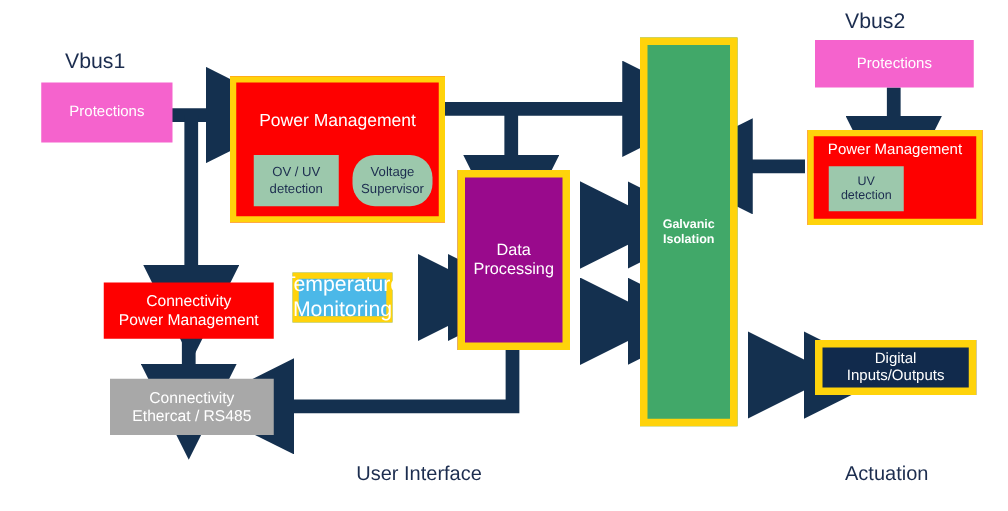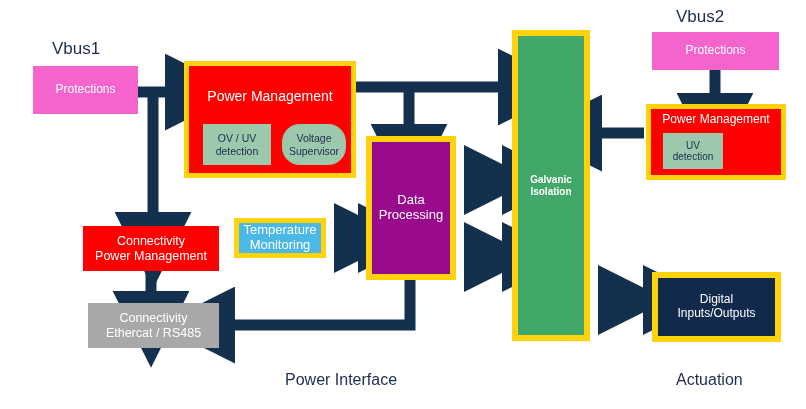--- a/index.html
+++ b/index.html
@@ -149,21 +149,21 @@
   <div class="node skin-red" style="left:83px; top:226px; width:136px; height:45px; font-size:12.5px;">
     <span class="label">Connectivity
 Power Management</span>
   </div>
 
   <div class="node skin-grey" style="left:88px; top:303px; width:131px; height:45px; font-size:12.5px;">
     <span class="label">Connectivity
 Ethercat / RS485</span>
   </div>
 
-  <div class="node skin-cyan" style="left:234px; top:218px; width:92px; height:40px; font-size:13px;">
+  <div class="node skin-cyan" style="left:234px; top:218px; width:80px; height:40px; font-size:17px;">
     <span class="label">Temperature
 Monitoring</span>
   </div>
 
   <div class="node skin-magenta" style="left:366px; top:136px; width:90px; height:144px; font-size:13px;">
     <span class="label">Data
 Processing</span>
   </div>
 
   <div class="node skin-green" style="left:512px; top:30px; width:78px; height:311px; font-size:10px; font-weight:bold;">
@@ -176,21 +176,21 @@
   </div>
 
   <div class="node skin-red-bord" style="left:646px; top:104px; width:140px; height:76px; display:block;">
     <div style="position:absolute; left:0; right:0; top:4px; text-align:center; font-size:12px;">Power Management</div>
     <div class="node skin-green-sub" style="left:12px; top:24px; width:60px; height:36px; font-size:10px;">
       <span class="label">UV
 detection</span>
     </div>
   </div>
 
-  <div class="node skin-navy" style="left:652px; top:272px; width:129px; height:70px; font-size:12px;">
+  <div class="node skin-navy" style="left:652px; top:272px; width:129px; height:44px; font-size:12px;">
     <span class="label">Digital
 Inputs/Outputs</span>
   </div>
 
-  <div class="caption" style="left:285px; top:371px;">Power Interface</div>
+  <div class="caption" style="left:285px; top:371px;">User Interface</div>
   <div class="caption" style="left:676px; top:371px;">Actuation</div>
 
 </div>
 
 </body></html>

